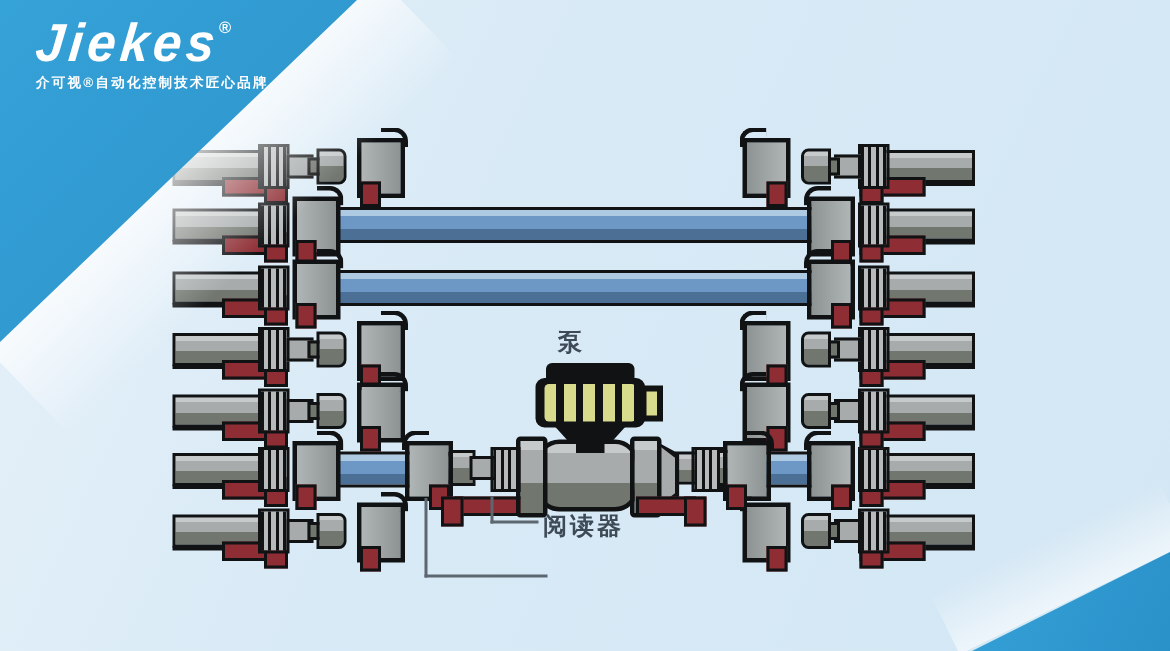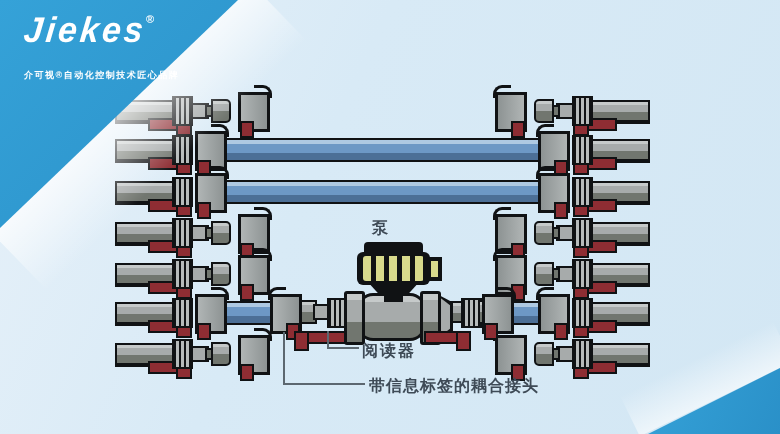--- a/index.html
+++ b/index.html
@@ -16,21 +16,21 @@
           clip-path:polygon(0 100%,100% 100%,100% 0);
           background:linear-gradient(115deg,var(--banner-hi),var(--banner));z-index:6;}
   .band-br{position:absolute;left:618px;top:342px;width:170px;height:60px;
            transform:rotate(-26deg);
            background:linear-gradient(to top,rgba(255,255,255,.6),rgba(255,255,255,0) 75%);z-index:5;}
   
   .logo{position:absolute;left:24px;top:10px;z-index:7;color:#fff;}
   .logo-word{font-size:34px;font-weight:800;font-style:italic;letter-spacing:3px;
              display:inline-block;transform:skewX(-6deg) scaleY(1.05);}
   .logo-reg{font-size:11px;vertical-align:18px;font-weight:700;}
-  .tagline{margin-top:20px;font-size:9px;font-weight:600;letter-spacing:1.5px;white-space:nowrap;}
+  .tagline{margin-top:0;font-size:9px;font-weight:600;letter-spacing:1.5px;white-space:nowrap;}
   
   .abs{position:absolute;}
   .coupler{position:absolute;width:160px;height:50px;z-index:3;}
   .coupler.right{transform:scaleX(-1);}
   .pipe{position:absolute;left:0;top:15px;width:66px;height:18px;border:2.5px solid var(--ink);
         background:linear-gradient(var(--pipe-hi) 0 3px,var(--pipe) 3px 10px,var(--pipe-dk) 10px 100%);}
   .pipe-line{position:absolute;left:0;top:36px;width:36px;height:2.5px;background:var(--ink);}
   .red-bar{position:absolute;left:33px;top:33px;width:40px;height:9px;border:2px solid var(--ink);
            background:var(--red);}
   .red-post{position:absolute;left:61px;top:31px;width:12px;height:16px;border:2px solid var(--ink);
@@ -317,20 +317,19 @@
     <div class="pump-body-in"></div>
   </div>
   <div class="pump-part" style="left:427px;top:257px;width:15px;height:24px;">
     <div class="pump-side-in"></div>
   </div>
   <div class="pump-part" style="left:364px;top:283px;width:59px;height:13px;clip-path:polygon(8% 0,92% 0,72% 100%,28% 100%);"></div>
   <div class="pump-part" style="left:384px;top:293px;width:19px;height:9px;"></div>
 
   <div class="lbl" style="left:372px;top:218px;">泵</div>
   <div class="lbl" style="left:362px;top:341px;">阅读器</div>
-  <div class="lbl" style="left:369px;top:376px;letter-spacing:1px;">带信息标签的耦合接头</div>
 
   <div class="leader" style="left:327px;top:331px;width:2px;height:18px;"></div>
   <div class="leader" style="left:327px;top:347px;width:32px;height:2px;"></div>
   <div class="leader" style="left:283px;top:332px;width:2px;height:53px;"></div>
   <div class="leader" style="left:283px;top:383px;width:82px;height:2px;"></div>
 
 </div>
 
 </body></html>

